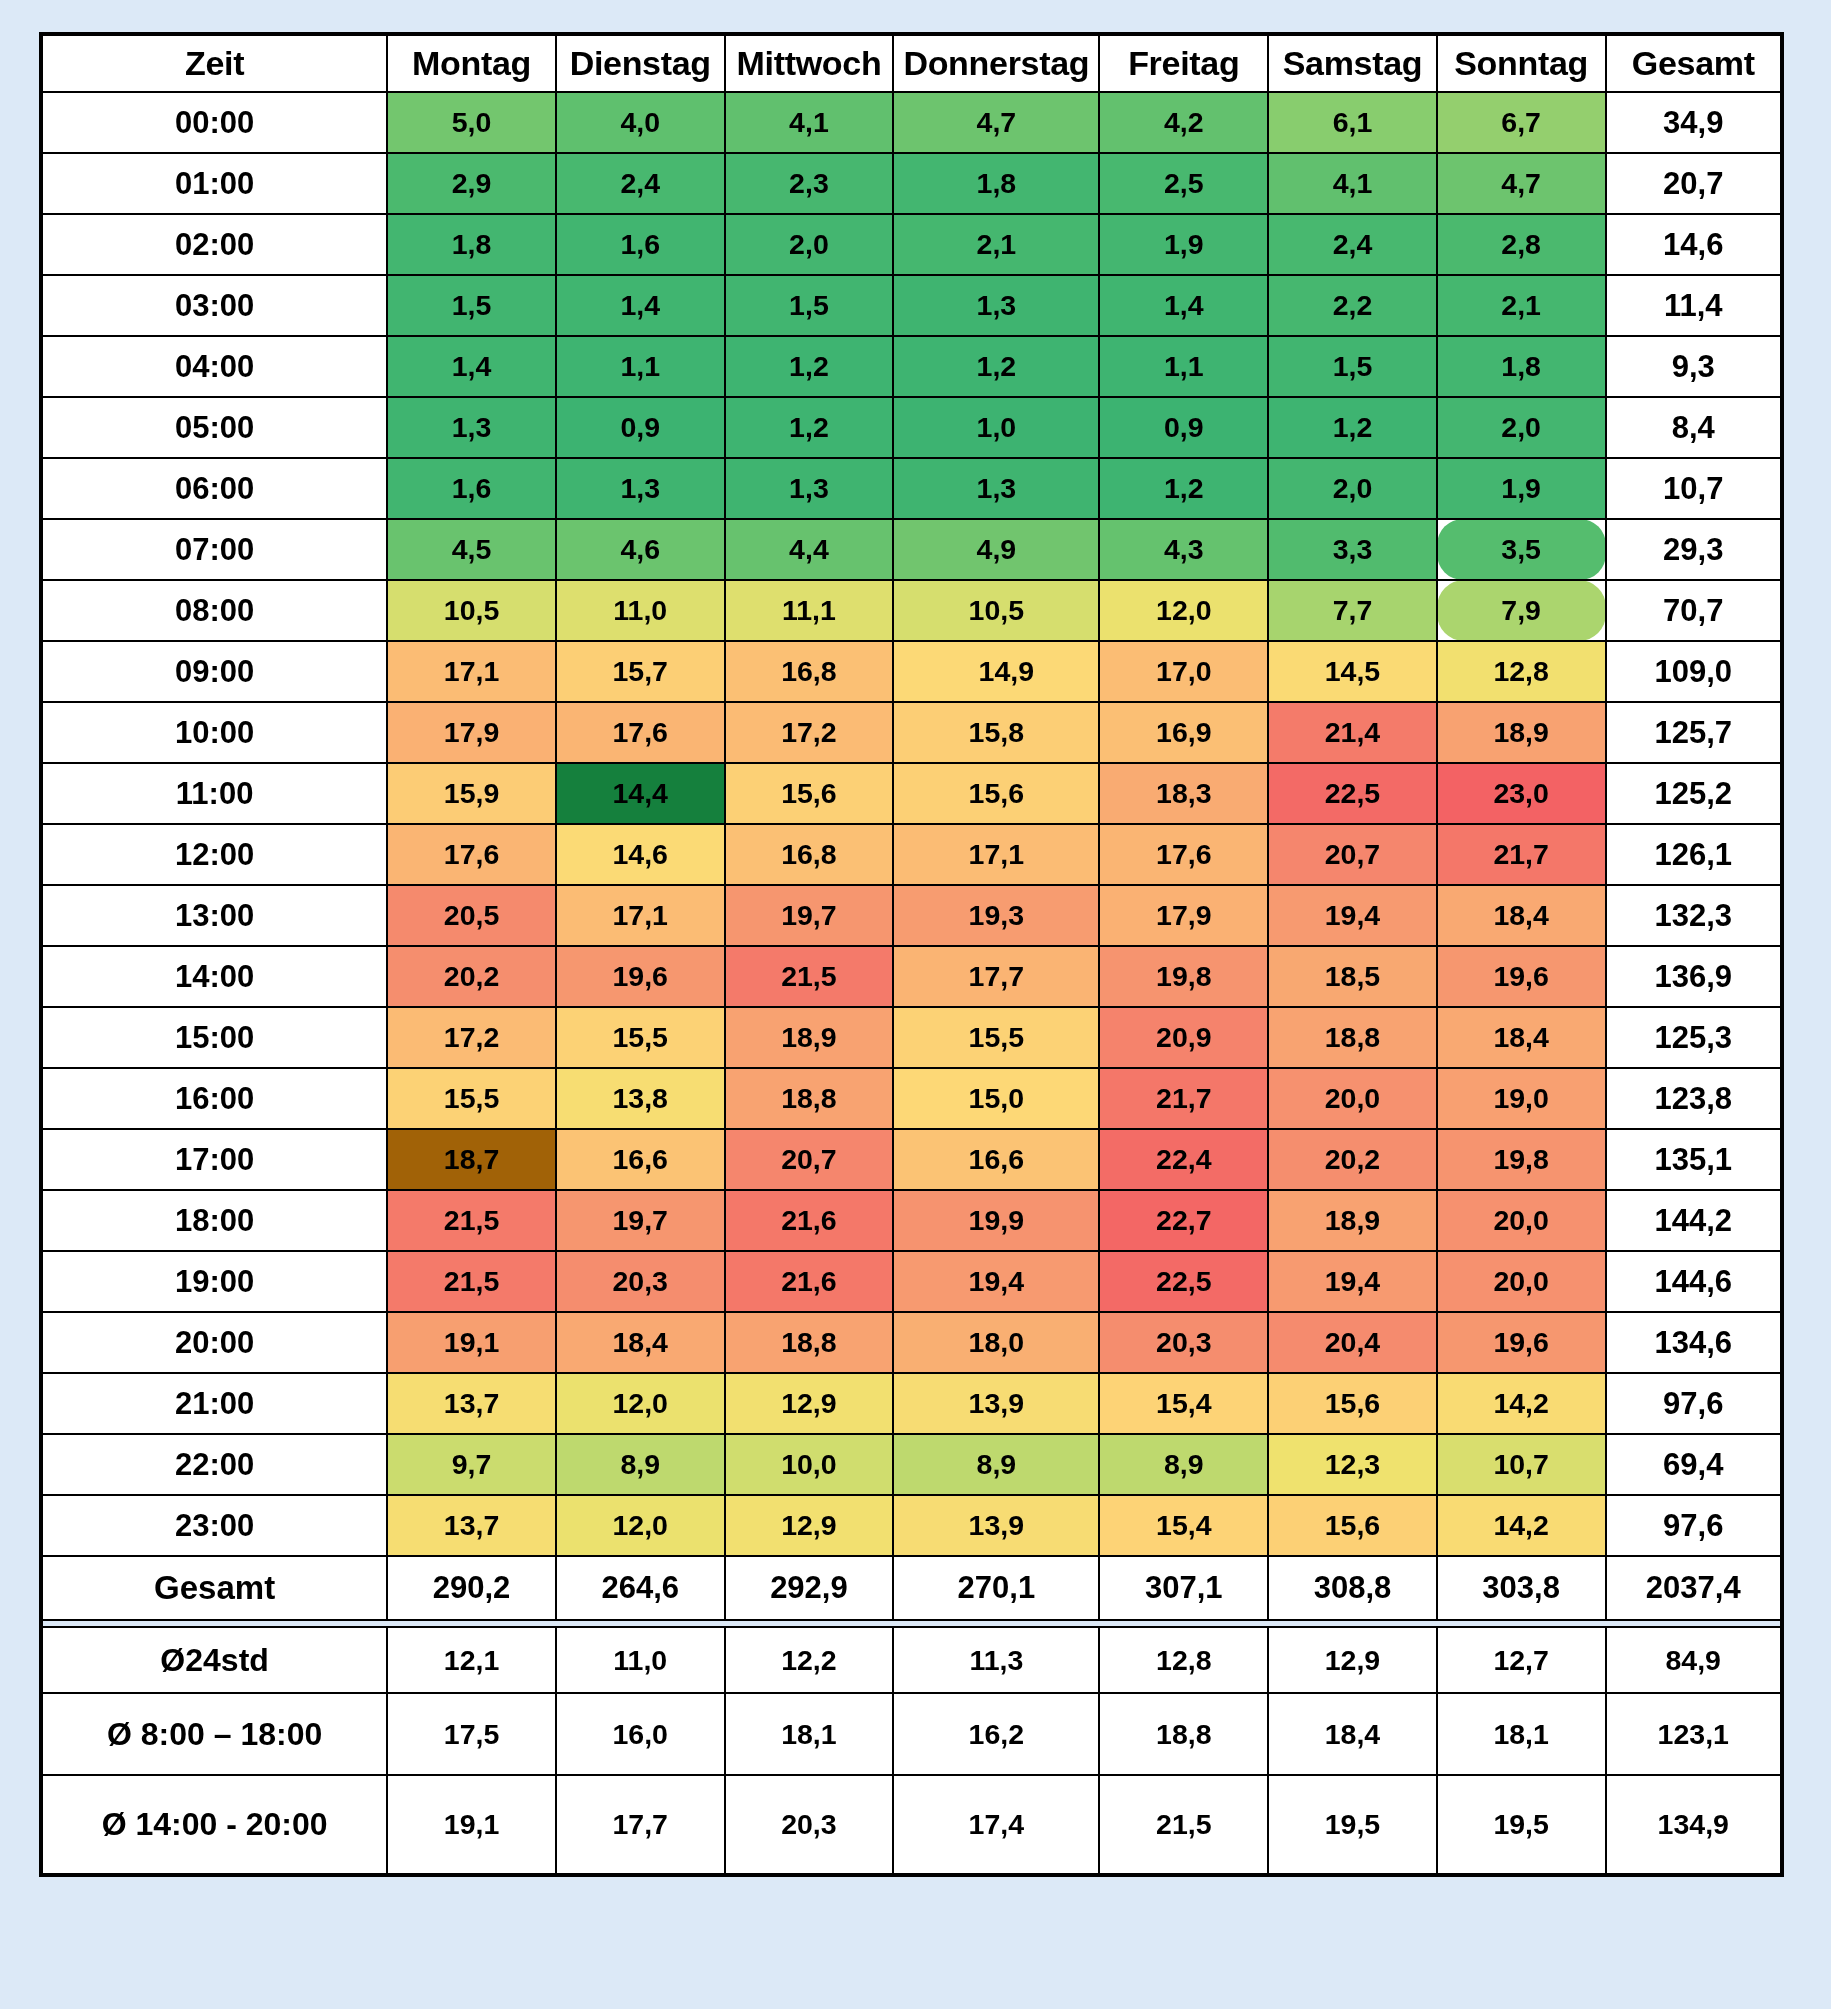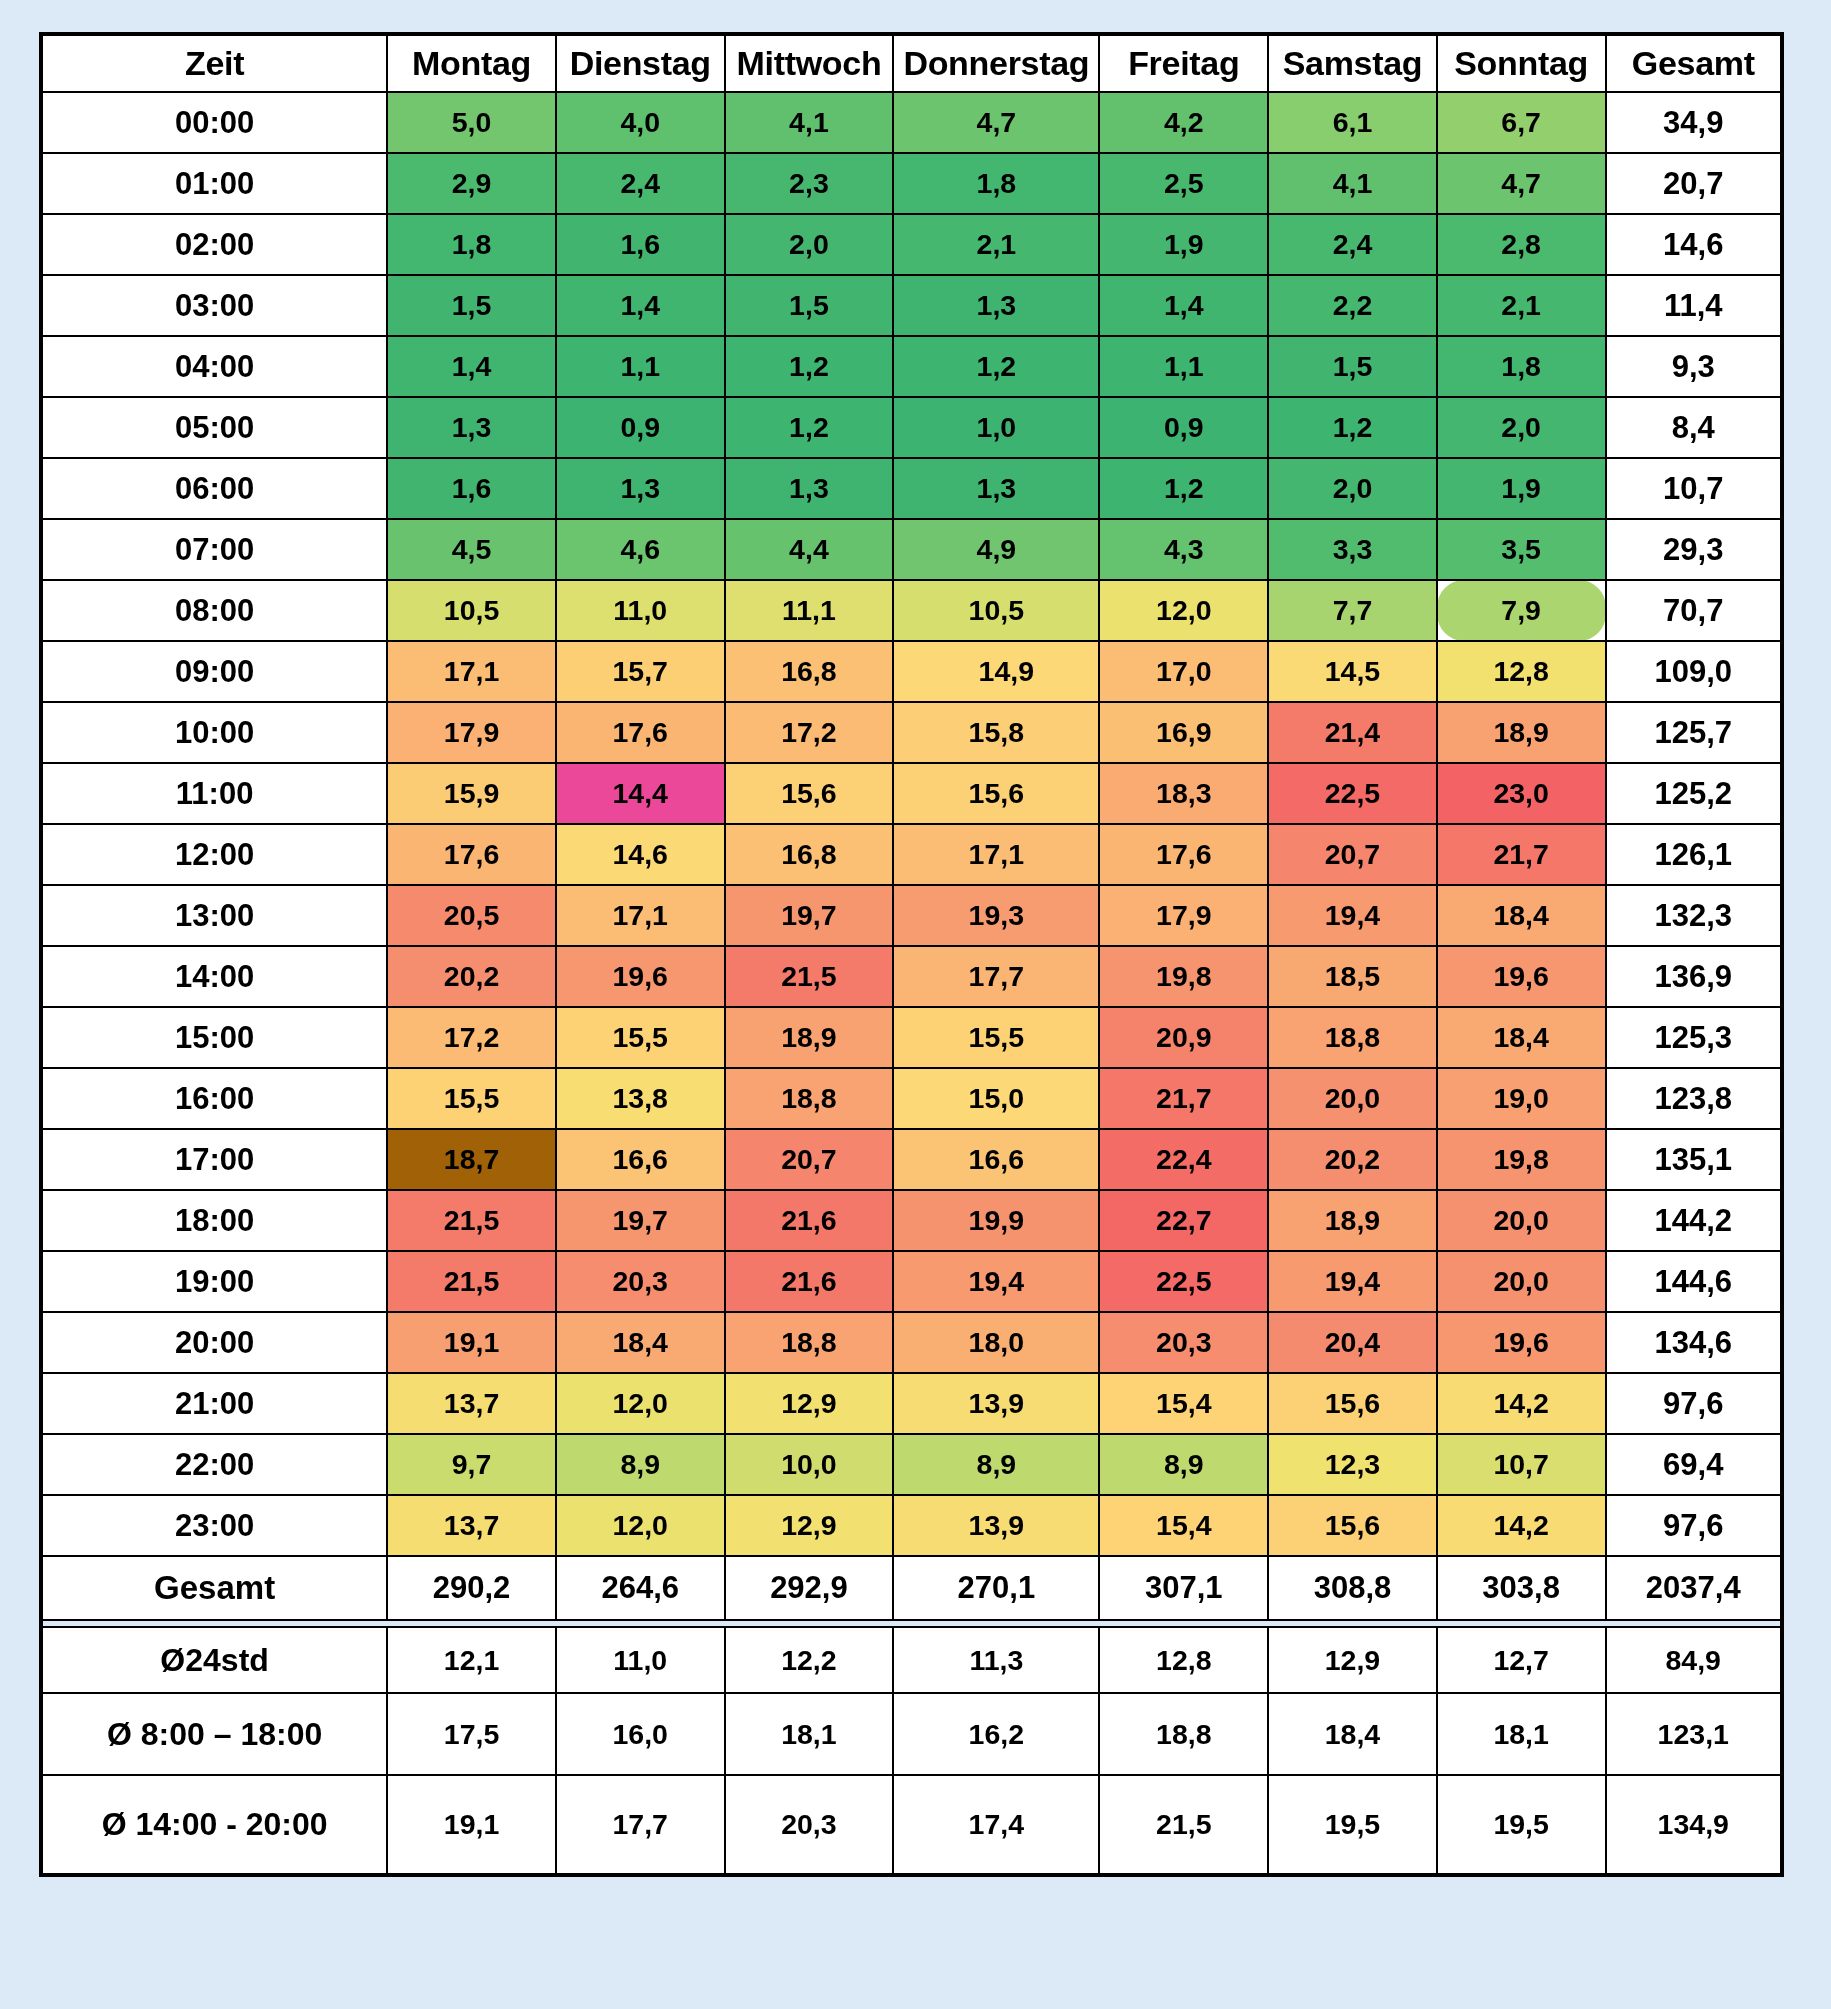--- a/index.html
+++ b/index.html
@@ -185,21 +185,21 @@
           <td class="tot">10,7</td>
         </tr>
         <tr class="hour-row">
           <td class="time-cell">07:00</td>
           <td class="val" style="background: rgb(105, 195, 110);">4,5</td>
           <td class="val" style="background: rgb(107, 196, 110);">4,6</td>
           <td class="val" style="background: rgb(103, 194, 110);">4,4</td>
           <td class="val" style="background: rgb(113, 197, 110);">4,9</td>
           <td class="val" style="background: rgb(101, 194, 110);">4,3</td>
           <td class="val" style="background: rgb(81, 187, 110);">3,3</td>
-          <td class="val" style="background: rgb(85, 189, 110);">3,5</td>
+          <td class="val" style="background: rgb(85, 189, 110); border-radius: 26px;">3,5</td>
           <td class="tot">29,3</td>
         </tr>
         <tr class="hour-row">
           <td class="time-cell">08:00</td>
           <td class="val" style="background: rgb(214, 222, 110);">10,5</td>
           <td class="val" style="background: rgb(221, 223, 110);">11,0</td>
           <td class="val" style="background: rgb(222, 223, 110);">11,1</td>
           <td class="val" style="background: rgb(214, 222, 110);">10,5</td>
           <td class="val" style="background: rgb(235, 225, 110);">12,0</td>
           <td class="val" style="background: rgb(167, 212, 110);">7,7</td>
@@ -224,21 +224,21 @@
           <td class="val" style="background: rgb(251, 187, 116);">17,2</td>
           <td class="val" style="background: rgb(252, 206, 117);">15,8</td>
           <td class="val" style="background: rgb(251, 191, 116);">16,9</td>
           <td class="val" style="background: rgb(244, 123, 106);">21,4</td>
           <td class="val" style="background: rgb(248, 162, 113);">18,9</td>
           <td class="tot">125,7</td>
         </tr>
         <tr class="hour-row">
           <td class="time-cell">11:00</td>
           <td class="val" style="background: rgb(252, 204, 117);">15,9</td>
-          <td class="val" style="background: #ec4899; margin-left: 18px;">14,4</td>
+          <td class="val" style="background: #15803d; margin-left: 18px;">14,4</td>
           <td class="val" style="background: rgb(252, 208, 117);">15,6</td>
           <td class="val" style="background: rgb(252, 208, 117);">15,6</td>
           <td class="val" style="background: rgb(249, 171, 114);">18,3</td>
           <td class="val" style="background: rgb(243, 106, 102);">22,5</td>
           <td class="val" style="background: rgb(243, 98, 100);">23,0</td>
           <td class="tot">125,2</td>
         </tr>
         <tr class="hour-row">
           <td class="time-cell">12:00</td>
           <td class="val" style="background: rgb(250, 181, 115);">17,6</td>

